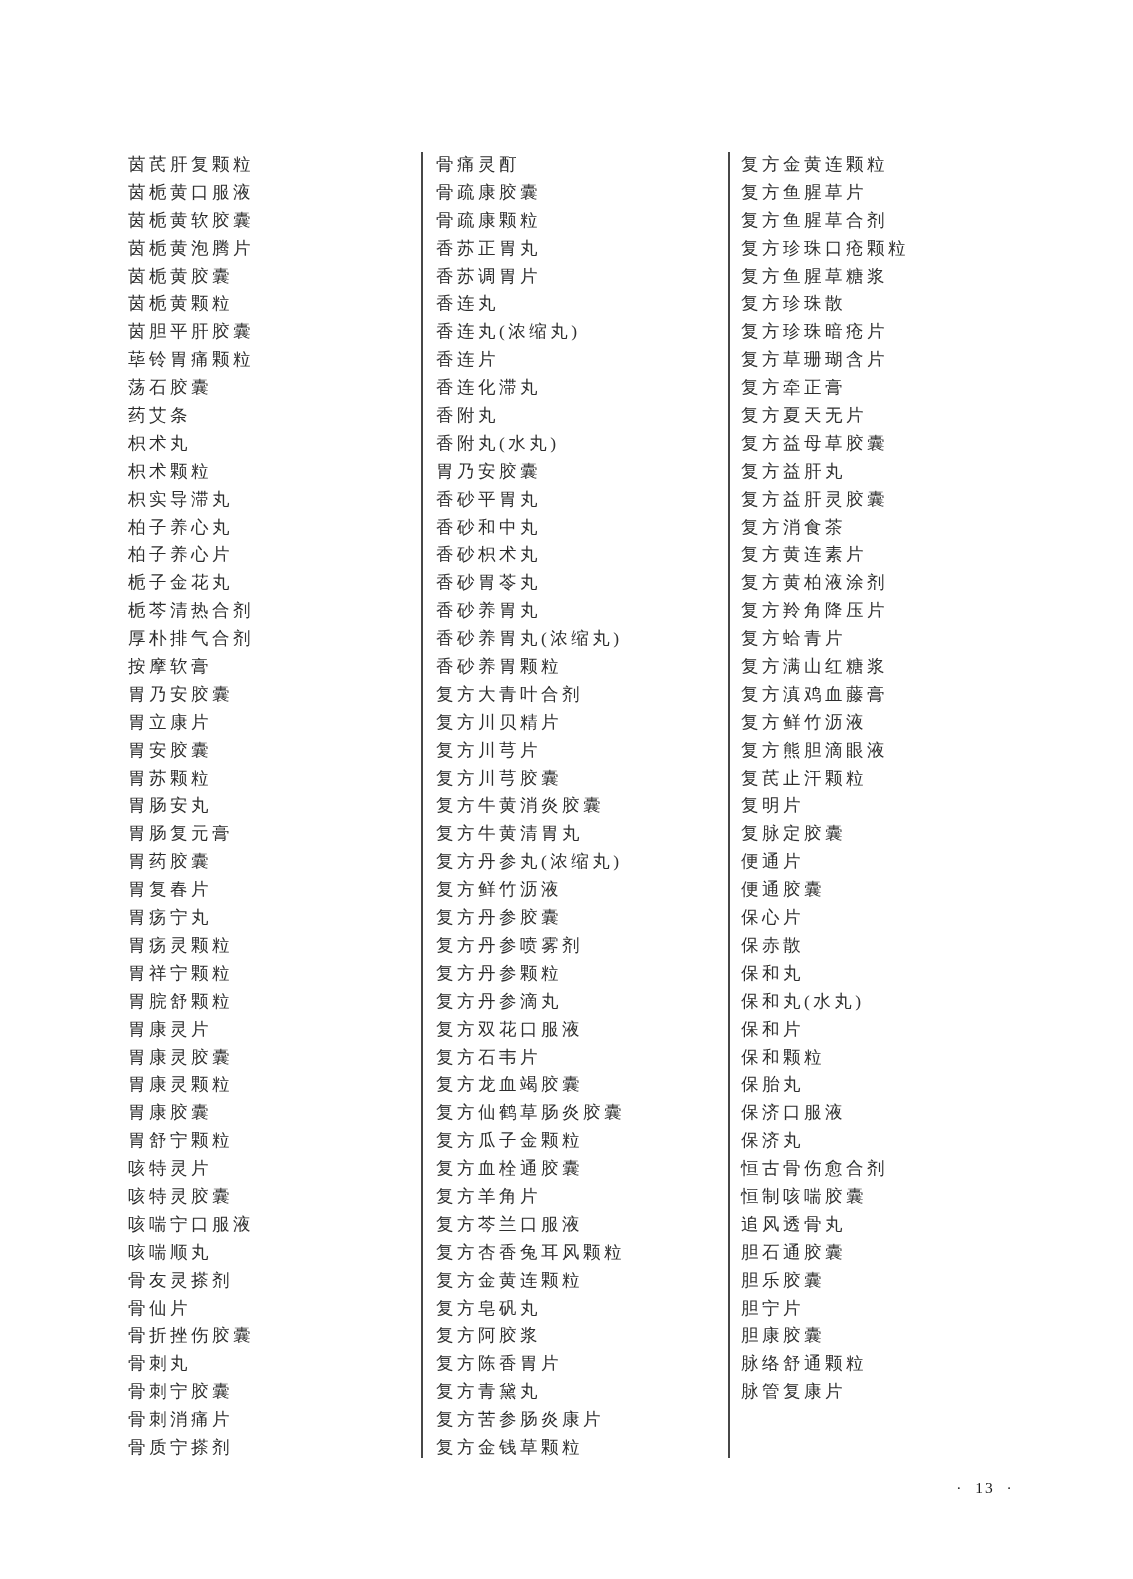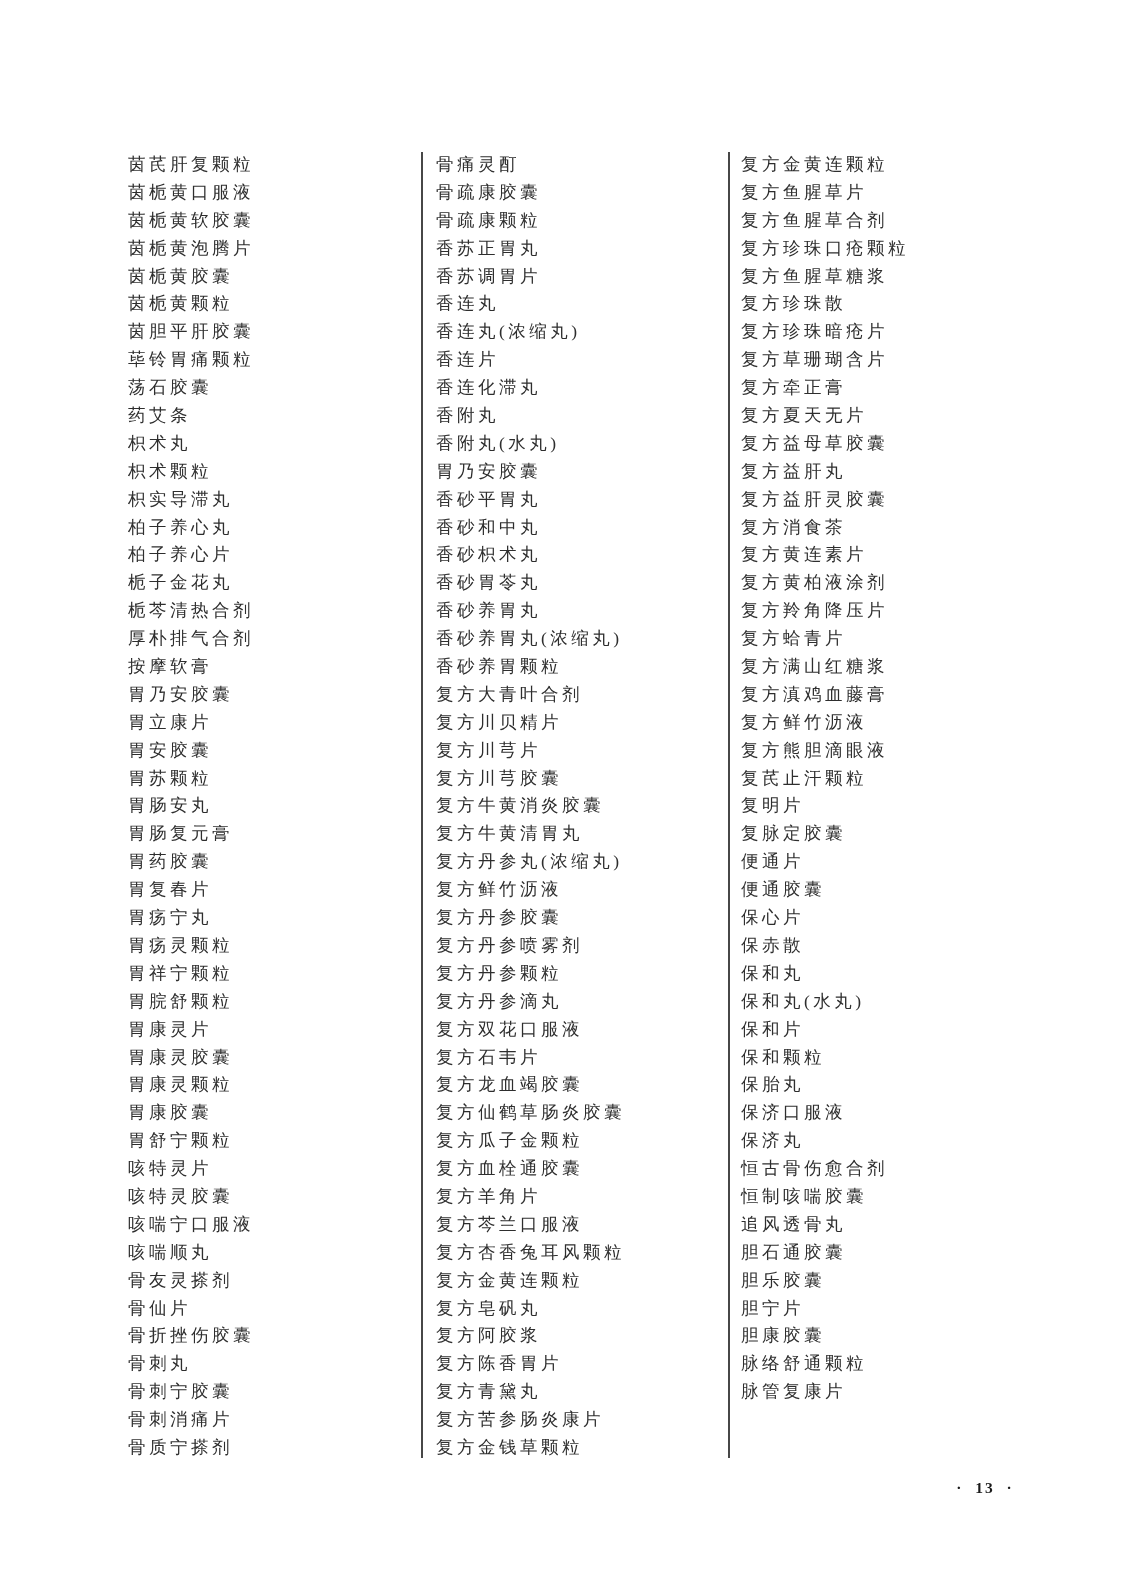--- a/index.html
+++ b/index.html
@@ -40,21 +40,21 @@
   }
   .divider-1 { left: 421px; }
   .divider-2 { left: 728px; }
   .page-number {
     position: absolute;
     top: 1478px;
     left: 930px;
     width: 110px;
     text-align: center;
     font-size: 15.5px;
-    font-weight: bold;
+    font-weight: normal;
     color: #1a1a1a;
     letter-spacing: 2px;
     word-spacing: 6px;
     line-height: 20px;
   }
 </style>
 </head>
 <body>
 
 <div class="page">

